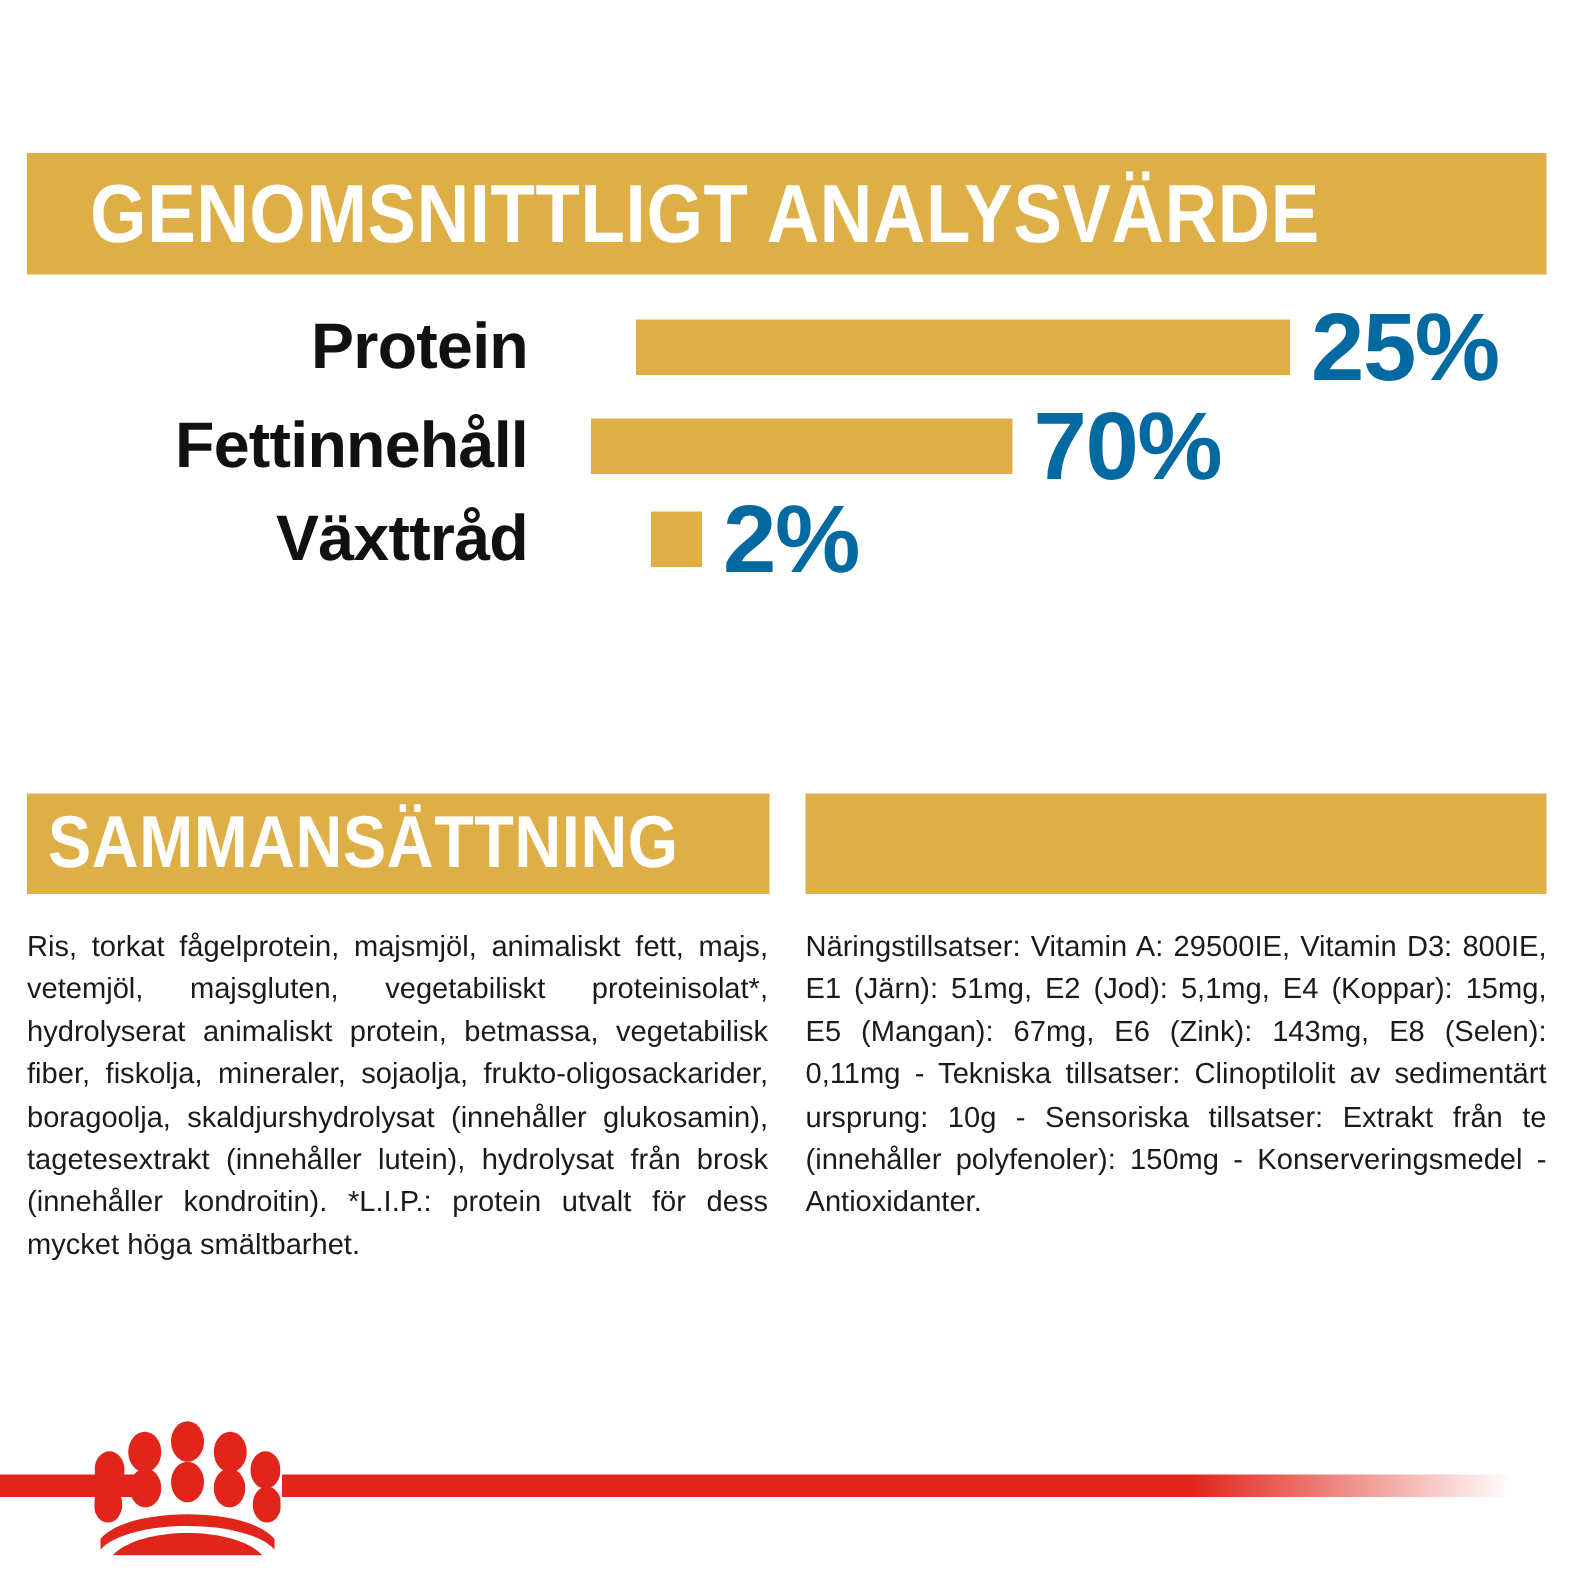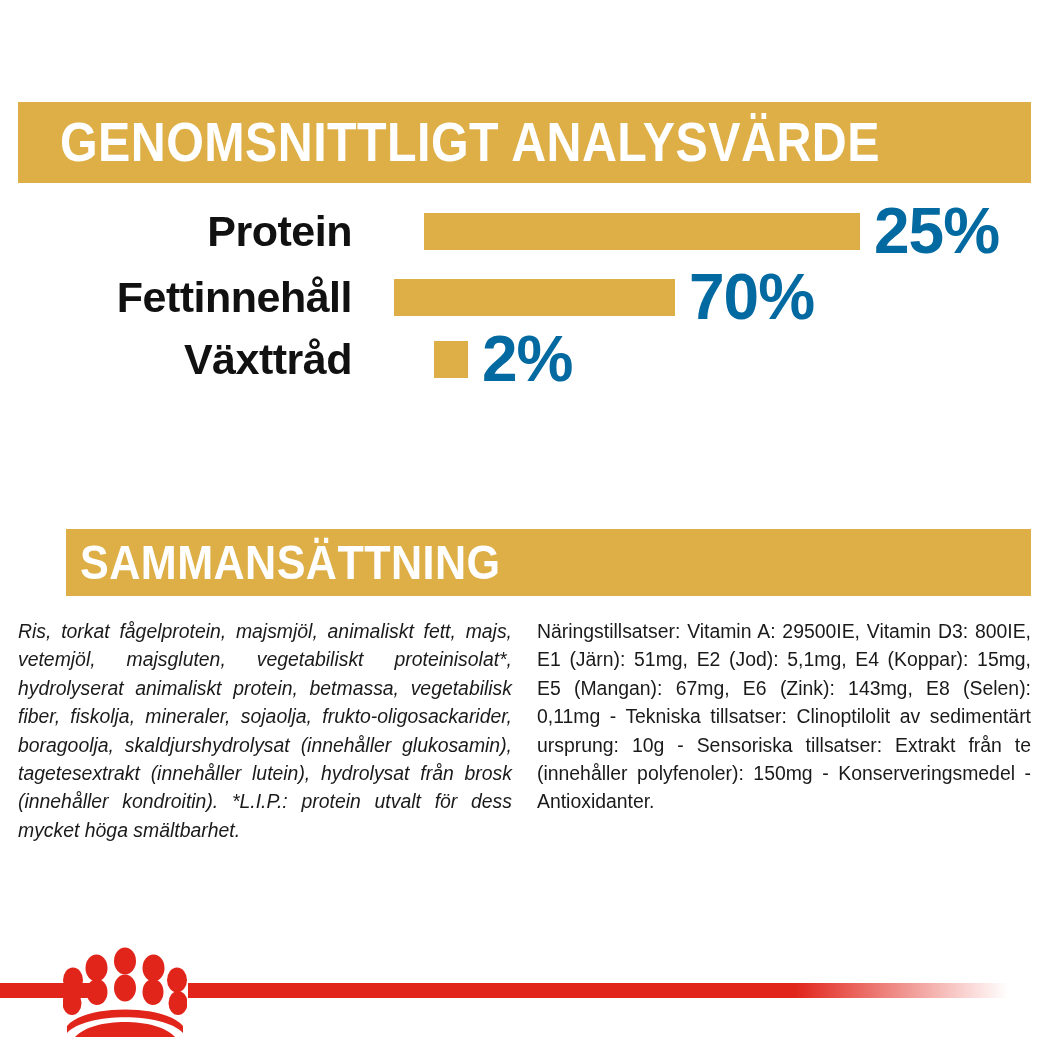--- a/index.html
+++ b/index.html
@@ -51,21 +51,20 @@
     font-size: 55px;
     line-height: 55px;
   }
 
   #composition-banner {
     left: 18px;
     top: 529px;
     width: 495px;
     height: 67px;
     padding-left: 14px;
-    margin-left: 48px;
   }
   #composition-banner .banner-title {
     font-size: 49px;
     line-height: 49px;
   }
 
   #additives-banner {
     left: 537px;
     top: 529px;
     width: 494px;
@@ -149,21 +148,20 @@
     font-size: 19.4px;
     line-height: 28.4px;
     color: #1a1a1a;
     text-align: justify;
     text-justify: inter-word;
   }
   #composition-text {
     left: 18px;
     top: 617px;
     width: 494px;
-    font-style: italic;
   }
   #additives-text {
     left: 537px;
     top: 617px;
     width: 494px;
   }
 
   
   #footer {
     position: absolute;

